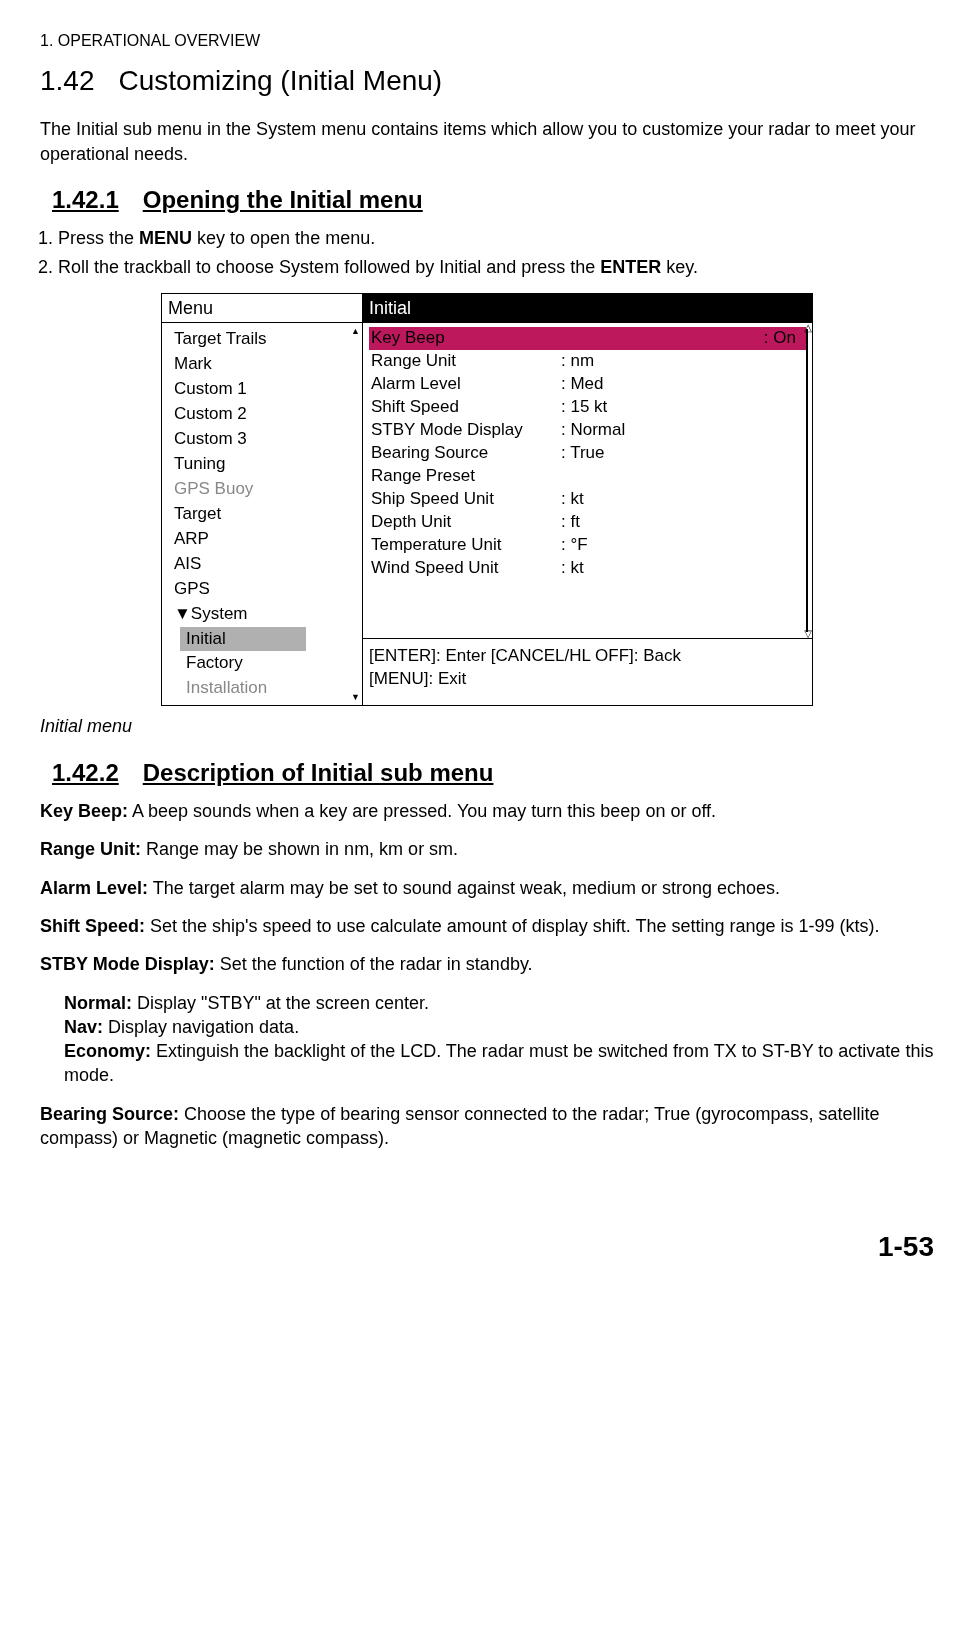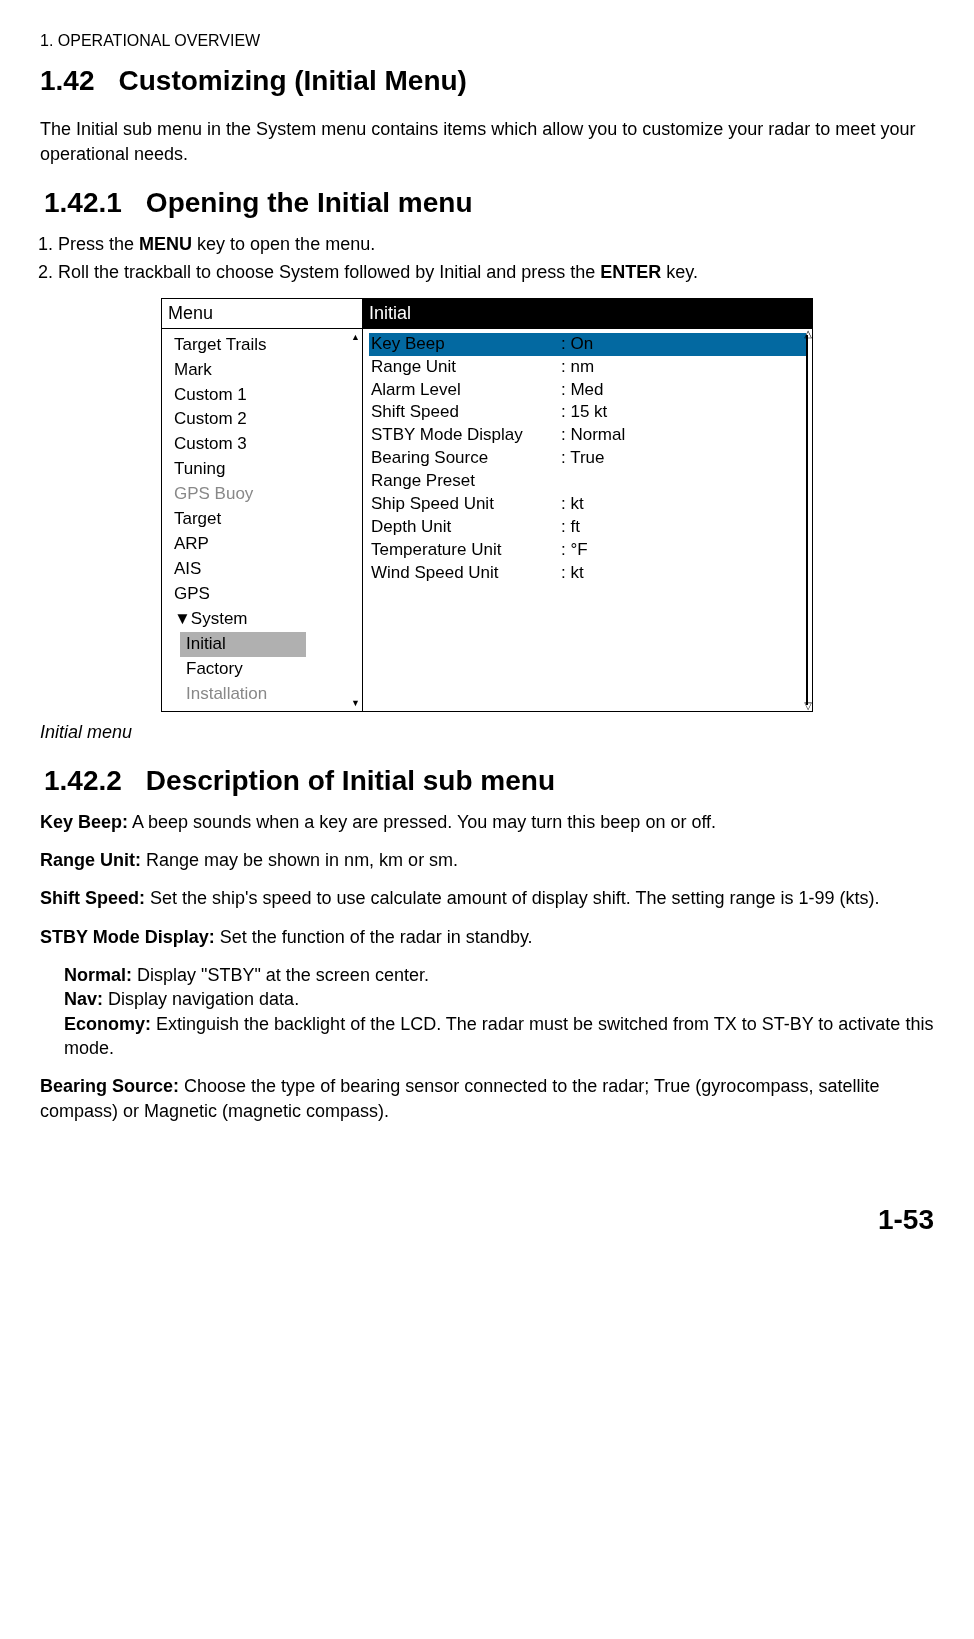--- a/index.html
+++ b/index.html
@@ -9,29 +9,30 @@
     font-size: 18px;
     color: #000;
     line-height: 1.35;
   }
   .header-right {
     text-align: left;
     font-size: 16px;
   }
   h1 {
     font-size: 28px;
-    font-weight: bold;
+    font-weight: normal;
     margin: 10px 0 8px 0;
   }
   h1 .num { margin-right: 24px; }
   .intro { font-size: 18px; margin-bottom: 18px; }
   h2 {
-    font-size: 28px;
+    font-size: 24px;
     font-weight: bold;
-    margin: 16px 0 10px 4px;
+    margin: 16px 0 10px 12px;
+    text-decoration: underline;
   }
   h2 .num { margin-right: 24px; }
   ol.steps { margin: 0 0 14px 18px; padding: 0; }
   ol.steps li { margin-bottom: 4px; }
 
   .menu-figure {
     width: 650px;
     margin: 6px auto 6px auto;
     border: 1px solid #000;
     display: flex;
@@ -94,21 +95,21 @@
     background: #000;
   }
   .right-body .scroll-t, .right-body .scroll-b {
     position: absolute;
     right: 0px;
     font-size: 10px;
   }
   .right-body .scroll-t { top: -2px; }
   .right-body .scroll-b { bottom: -2px; }
   .row { display: flex; padding: 0 10px 0 2px; line-height: 1.35; }
-  .row.sel { background: #0369a1; }
+  .row.sel { background: #be185d; justify-content: space-between; }
   .row .label { width: 190px; }
   .row .val::before { content: ": "; }
   .right-footer {
     border-top: 1px solid #000;
     padding: 6px 6px 14px 6px;
     font-size: 17px;
   }
   .caption {
     text-align: left;
     font-style: italic;
@@ -212,32 +213,37 @@
         </div>
         <div class="row">
           <span class="label">Temperature Unit</span>
           <span class="val">°F</span>
         </div>
         <div class="row">
           <span class="label">Wind Speed Unit</span>
           <span class="val">kt</span>
         </div>
       </div>
+    <div class="right-footer">
+      <div>[ENTER]: Enter  [CANCEL/HL OFF]: Back</div>
+      <div>[MENU]: Exit</div>
+    </div>
   </div>
 </div>
 
 <div class="caption">Initial menu</div>
 
 <h2>
   <span class="num">1.42.2</span><span>Description of Initial sub menu</span>
 </h2>
 
 <div class="desc">
   <p><span class="term">Key Beep:</span><span> A beep sounds when a key are pressed. You may turn this beep on or off.</span></p>
   <p><span class="term">Range Unit:</span><span> Range may be shown in nm, km or sm.</span></p>
+  <p><span class="term">Alarm Level:</span><span> The target alarm may be set to sound against weak, medium or strong echoes.</span></p>
   <p><span class="term">Shift Speed:</span><span> Set the ship's speed to use calculate amount of display shift. The setting range is 1-99 (kts).</span></p>
   <p><span class="term">STBY Mode Display:</span><span> Set the function of the radar in standby.</span></p>
   <div class="subblock">
     <p><span class="term">Normal:</span><span> Display "STBY" at the screen center.</span></p>
     <p><span class="term">Nav:</span><span> Display navigation data.</span></p>
     <p><span class="term">Economy:</span><span> Extinguish the backlight of the LCD. The radar must be switched from TX to ST-BY to activate this mode.</span></p>
   </div>
   <p><span class="term">Bearing Source:</span><span> Choose the type of bearing sensor connected to the radar; True (gyrocompass, satellite compass) or Magnetic (magnetic compass).</span></p>
 </div>
 

